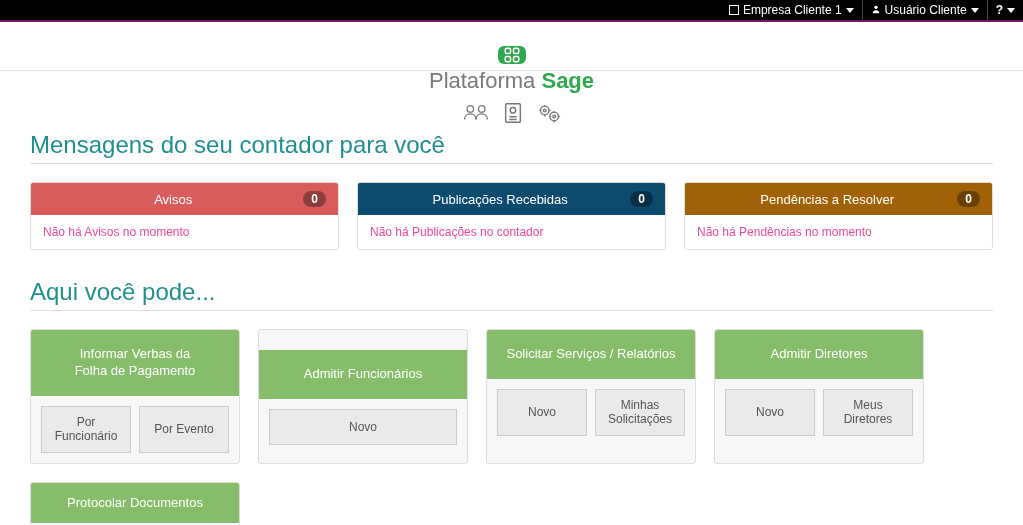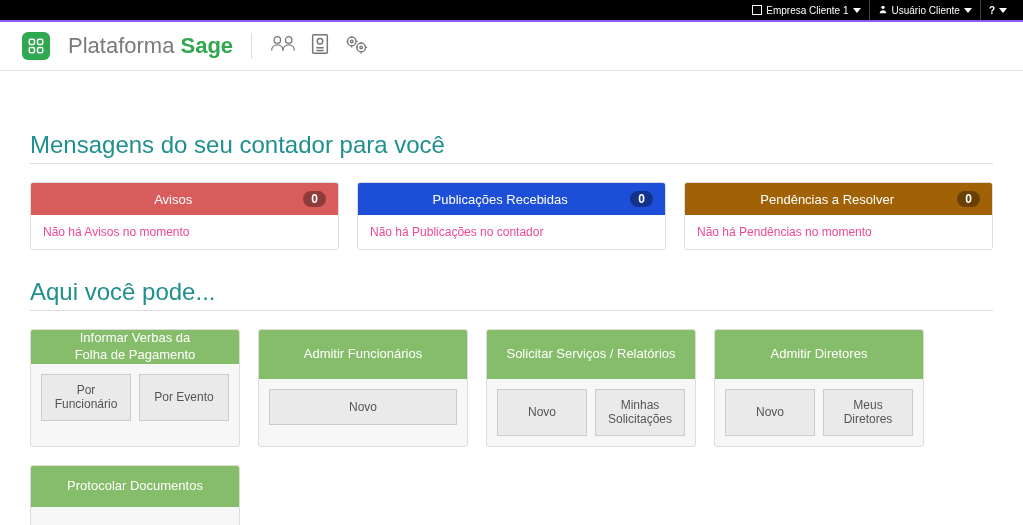--- a/index.html
+++ b/index.html
@@ -1,53 +1,53 @@
 <!DOCTYPE html>
 <html><head>
 <meta charset="utf-8">
 <style>
   * { box-sizing: border-box; margin: 0; padding: 0; }
   body { font-family: "Segoe UI", Arial, sans-serif; background: #fff; width: 1023px; }
 
   
-  .topbar { background: #000; height: 22px; display: flex; justify-content: flex-end; align-items: center; color: #fff; font-size: 10px; padding-right: 8px; border-bottom: 2px solid #8b5cf6; }
+  .topbar { background: #000; height: 22px; display: flex; justify-content: flex-end; align-items: center; color: #fff; font-size: 12px; border-bottom: 2px solid #701a75; }
   .topbar-item { display: flex; align-items: center; gap: 4px; padding: 0 8px; border-left: 1px solid #444; height: 100%; cursor: pointer; }
   .topbar-item:first-child { border-left: none; }
   .caret-down { width: 0; height: 0; border-left: 4px solid transparent; border-right: 4px solid transparent; border-top: 5px solid #fff; display:inline-block; }
   .topbar .sq { width:10px; height:10px; border:1px solid #fff; display:inline-block; }
   .topbar .user-ic { display:inline-block; }
   .topbar .help { font-weight:bold; }
 
   
-  .header { display:flex; align-items:center; gap:18px; padding: 24px 22px; border-bottom: 1px solid #e5e5e5; height:48px; }
+  .header { display:flex; align-items:center; gap:4px; padding: 24px 22px; border-bottom: 1px solid #e5e5e5; height:48px;flex-direction:column; }
   .logo-badge { width:28px; height:28px; background:#2fa84f; border-radius:6px; display:flex; align-items:center; justify-content:center; }
   .logo-badge svg { width:18px; height:18px; }
   .logo-text { font-size:22px; color:#7a7a7a; font-weight:300; }
   .logo-text .sage { color:#2fa84f; font-weight:700; }
   .divider { width:1px; height:26px; background:#ddd; }
   .header-icons { display:flex; gap:14px; align-items:center; }
   .header-icon { color:#777; cursor:pointer; }
 
   
   .main { padding: 60px 30px 20px 30px; }
   .section-title { font-size:24px; color:#208f8f; font-weight:400; border-bottom:1px solid #ddd; padding-bottom:4px; margin-bottom:18px; }
 
   .msg-row { display:flex; gap:18px; margin-bottom:28px; }
   .msg-card { flex:1; border:1px solid #ddd; border-radius:3px; overflow:hidden; }
   .msg-head { display:flex; justify-content:space-between; align-items:center; padding:8px 12px; color:#fff; font-size:13px; }
   .msg-head .badge { background:rgba(0,0,0,0.35); border-radius:10px; padding:1px 8px; font-size:12px; font-weight:bold; }
   .msg-head.red { background:#d95c5c; }
-  .msg-head.orange { background:#1d4ed8; }
+  .msg-head.orange { background:#0c4a6e; }
   .msg-head.green { background:#a16207; }
   .msg-head .title { flex:1; text-align:center; }
   .msg-body { padding:10px 12px; color:#ec4899; font-size:12px; background:#fff; }
 
   .action-row { display:flex; gap:18px; flex-wrap:wrap; }
   .action-card { width:210px; border:1px solid #ddd; border-radius:3px; overflow:hidden; background:#f7f7f7; }
-  .action-head { background:#86bd6a; color:#fff; text-align:center; padding:0 6px; font-size:13px; line-height:1.3; }
+  .action-head { background:#86bd6a; color:#fff; text-align:center; padding:16px 6px; font-size:13px; line-height:1.3; }
   .action-body { display:flex; gap:8px; padding:10px; }
   .action-btn { flex:1; background:#eaeaea; border:1px solid #ccc; color:#555; font-size:12px; padding:8px 4px; text-align:center; cursor:pointer; display:flex; align-items:center; justify-content:center; line-height:1.2; min-height:36px; }
 
   .row2 { margin-top:18px; }
 </style>
 </head>
 <body>
 
 <div class="topbar">
   <div class="topbar-item">
@@ -146,21 +146,21 @@
   <div class="action-row">
     <div class="action-card">
       <div class="action-head" style="white-space:pre-line;">Informar Verbas da
 Folha de Pagamento</div>
       <div class="action-body">
         <div class="action-btn">Por Funcionário</div>
         <div class="action-btn">Por Evento</div>
       </div>
     </div>
     <div class="action-card">
-      <div class="action-head" style="padding:16px 6px;">Admitir Funcionários</div>
+      <div class="action-head" style="padding:16px 6px;margin-top:20px;">Admitir Funcionários</div>
       <div class="action-body">
         <div class="action-btn">Novo</div>
       </div>
     </div>
     <div class="action-card">
       <div class="action-head" style="padding:16px 6px;">Solicitar Serviços / Relatórios</div>
       <div class="action-body">
         <div class="action-btn">Novo</div>
         <div class="action-btn">Minhas Solicitações</div>
       </div>

